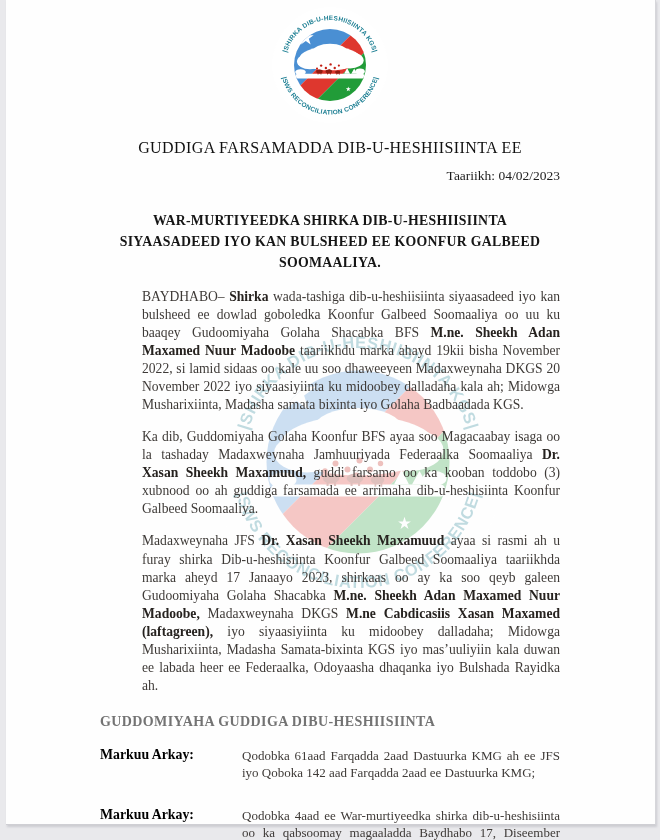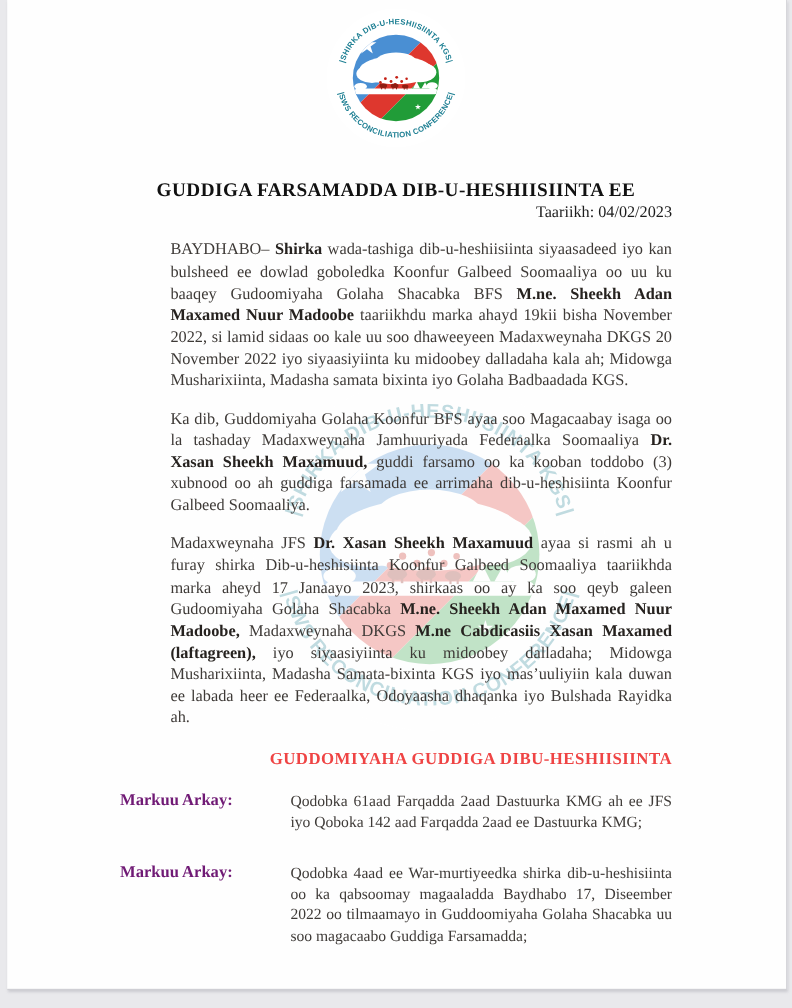--- a/index.html
+++ b/index.html
@@ -20,44 +20,44 @@
     padding:6px 95px 0 94px;
   }
   .logo-wrap{text-align:center;margin:0;}
   .logo-wrap svg{width:118px;height:118px;}
   .watermark{
     position:absolute;left:202px;top:312px;width:300px;height:300px;
     opacity:.27;z-index:1;pointer-events:none;
   }
   .watermark svg{width:300px;height:300px;}
   .doc-title{
-    margin-top:20px;text-align:center;font-weight:bold;color:#111;
+    margin-top:10px;text-align:center;font-weight:normal;color:#111;
     font-size:16px;line-height:1.28;letter-spacing:.4px;
   }
   .date-line{
-    text-align:right;font-size:13.5px;color:#1c1c1c;margin-top:0;
+    text-align:right;font-size:13.5px;color:#1c1c1c;margin-top:10px;
   }
   .subject{
     margin:27px 8px 0 8px;text-align:center;font-weight:bold;color:#161616;
     font-size:13.8px;line-height:1.5;letter-spacing:.3px;
   }
   .para{
     margin-top:14px;text-align:justify;font-size:13.6px;line-height:1.33;
     color:#3e3a37;
     margin-left:42px;
   }
   .para .bold{font-weight:bold;color:#26221f;}
   .section-heading{
-    margin-top:19px;text-align:right;font-weight:bold;color:#ef4444;
+    margin-top:19px;text-align:left;font-weight:bold;color:#737373;
     font-size:14px;letter-spacing:.4px;
   }
   .items{margin-top:17px;}
   .item-row{display:flex;margin-bottom:25px;}
   .item-label{
-    width:142px;flex:0 0 142px;font-weight:bold;color:#701a75;font-size:13.8px;
+    width:142px;flex:0 0 142px;font-weight:bold;color:#000000;font-size:13.8px;
   }
   .item-text{
     flex:1;text-align:justify;font-size:13px;line-height:1.33;color:#3e3a37;
   }
 </style>
 </head>
 <body>
 
 <svg width="0" height="0" style="position:absolute" aria-hidden="true">
   <defs>
@@ -143,20 +143,21 @@
           <use href="#sws-logo"></use>
         </svg>
     </div>
 
     <div class="doc-title">
       <div>GUDDIGA FARSAMADDA DIB-U-HESHIISIINTA EE</div>
     </div>
 
     <div class="date-line">Taariikh: 04/02/2023</div>
 
+    <div class="subject">WAR-MURTIYEEDKA SHIRKA DIB-U-HESHIISIINTA SIYAASADEED IYO KAN BULSHEED EE KOONFUR GALBEED SOOMAALIYA.</div>
 
     <p class="para"><span>BAYDHABO– </span><span class="bold">Shirka</span><span> wada-tashiga dib-u-heshiisiinta siyaasadeed iyo kan bulsheed ee dowlad goboledka Koonfur Galbeed Soomaaliya oo uu ku baaqey Gudoomiyaha Golaha Shacabka BFS </span><span class="bold">M.ne. Sheekh Adan Maxamed Nuur Madoobe</span><span> taariikhdu marka ahayd 19kii bisha November 2022, si lamid sidaas oo kale uu soo dhaweeyeen Madaxweynaha DKGS  20 November 2022 iyo siyaasiyiinta ku midoobey dalladaha kala ah; Midowga Musharixiinta, Madasha samata bixinta iyo Golaha Badbaadada KGS.</span></p>
     <p class="para"><span>Ka dib, Guddomiyaha Golaha Koonfur BFS ayaa soo Magacaabay isaga oo la tashaday Madaxweynaha Jamhuuriyada Federaalka Soomaaliya </span><span class="bold">Dr. Xasan Sheekh Maxamuud,</span><span> guddi farsamo oo ka kooban toddobo (3) xubnood oo ah guddiga farsamada ee arrimaha dib-u-heshisiinta Koonfur Galbeed Soomaaliya.</span></p>
     <p class="para"><span>Madaxweynaha JFS </span><span class="bold">Dr. Xasan Sheekh Maxamuud</span><span> ayaa si rasmi ah u furay shirka Dib-u-heshisiinta Koonfur Galbeed Soomaaliya taariikhda marka aheyd 17 Janaayo 2023, shirkaas oo ay ka soo qeyb galeen Gudoomiyaha Golaha Shacabka </span><span class="bold">M.ne. Sheekh Adan Maxamed Nuur Madoobe,</span><span> Madaxweynaha DKGS </span><span class="bold">M.ne Cabdicasiis Xasan Maxamed (laftagreen),</span><span> iyo siyaasiyiinta ku midoobey dalladaha; Midowga Musharixiinta, Madasha Samata-bixinta KGS iyo mas’uuliyiin kala duwan ee labada heer ee Federaalka, Odoyaasha dhaqanka iyo Bulshada Rayidka ah.</span></p>
 
     <div class="section-heading">GUDDOMIYAHA GUDDIGA DIBU-HESHIISIINTA</div>
 
     <div class="items">
       <div class="item-row">
         <div class="item-label">Markuu Arkay:</div>

